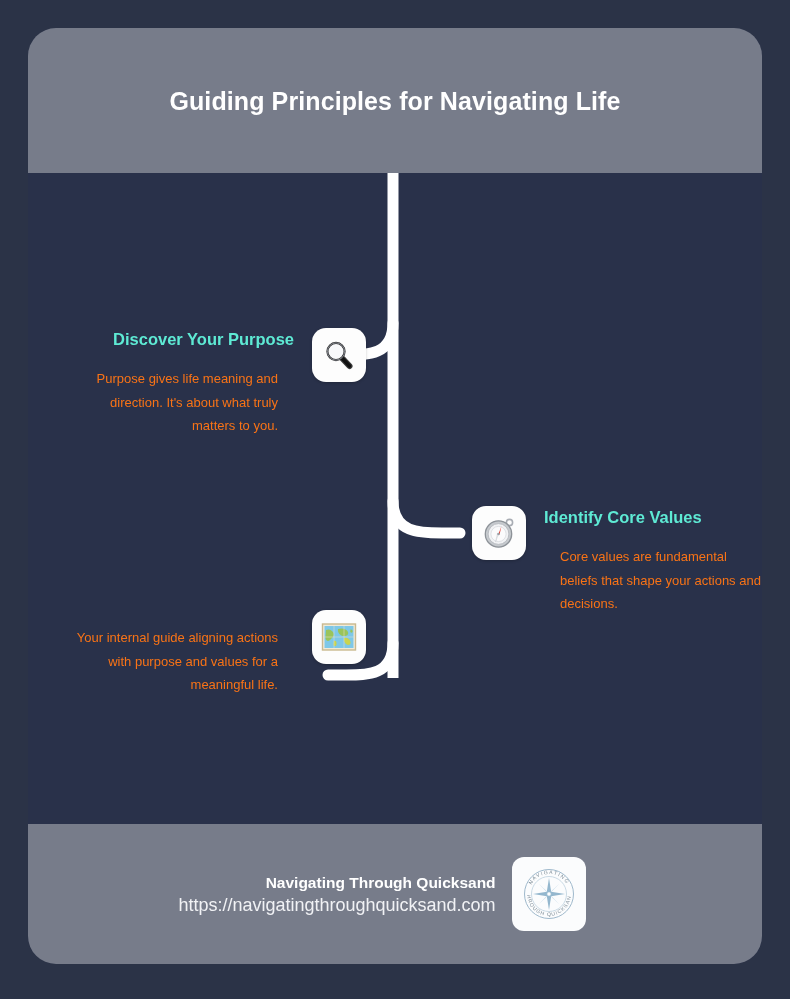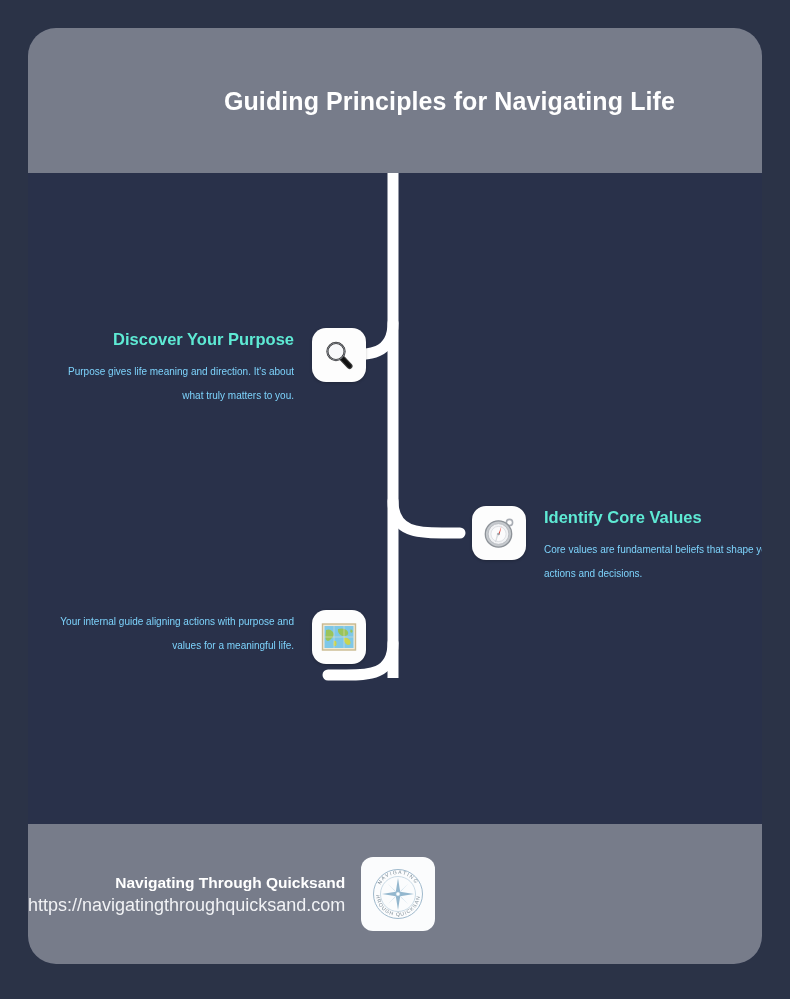--- a/index.html
+++ b/index.html
@@ -33,21 +33,21 @@
     width: 100%;
     height: 145px;
     background: #777c8a;
     display: flex;
     align-items: center;
     justify-content: center;
   }
   .header-title {
     margin: 0;
     width: 560px;
-    text-align: right;
+    text-align: center;
     color: #ffffff;
     font-size: 25px;
     font-weight: bold;
     line-height: 42px;
     letter-spacing: 0.1px;
   }
 
   
   .board {
     position: absolute;
@@ -77,23 +77,23 @@
 
   .step-text { width: 236px; }
   .step-title {
     margin: 0 0 9px 0;
     color: #5eead4;
     font-size: 16.5px;
     font-weight: bold;
     line-height: 23px;
   }
   .step-desc {
-    margin: 0;
-    color: #7dd3fc;
-    font-size: 10px;
+    margin: 16px;
+    color: #f97316;
+    font-size: 13px;
     line-height: 23.5px;
   }
   .align-right { text-align: right; }
   .align-left  { text-align: left; }
 
   .icon-box {
     width: 54px;
     height: 54px;
     flex: 0 0 54px;
     border-radius: 14px;
@@ -116,21 +116,21 @@
   
   .footer {
     position: absolute;
     left: 0;
     top: 796px;
     width: 734px;
     height: 140px;
     background: #777c8a;
     display: flex;
     align-items: center;
-    justify-content: flex-start;
+    justify-content: center;
     padding-right: 26px;
     box-sizing: border-box;
   }
   .footer-text {
     text-align: right;
     margin-right: 16px;
   }
   .footer-brand {
     color: #ffffff;
     font-size: 15.5px;

